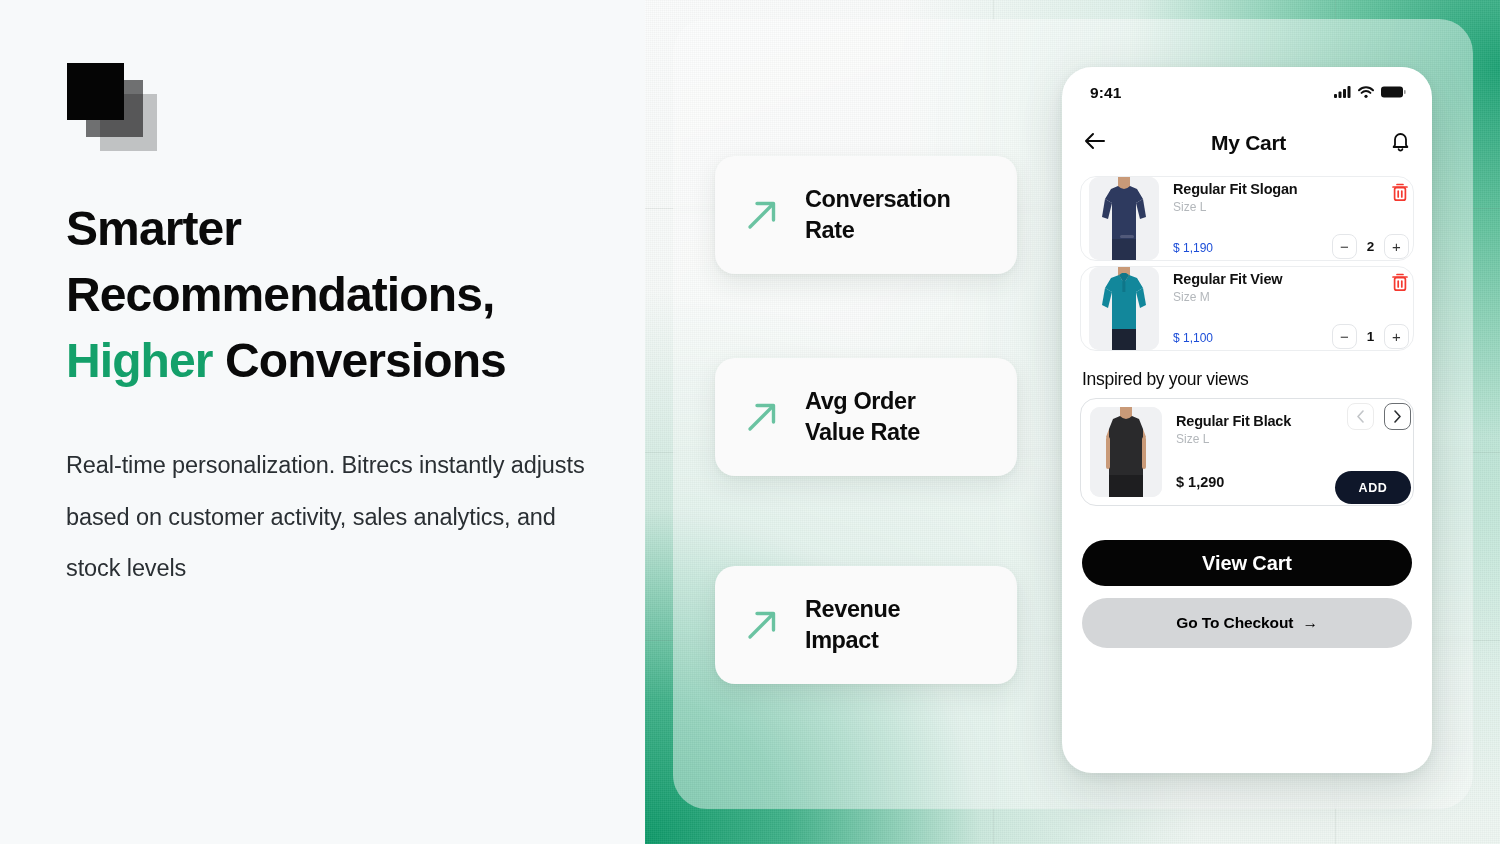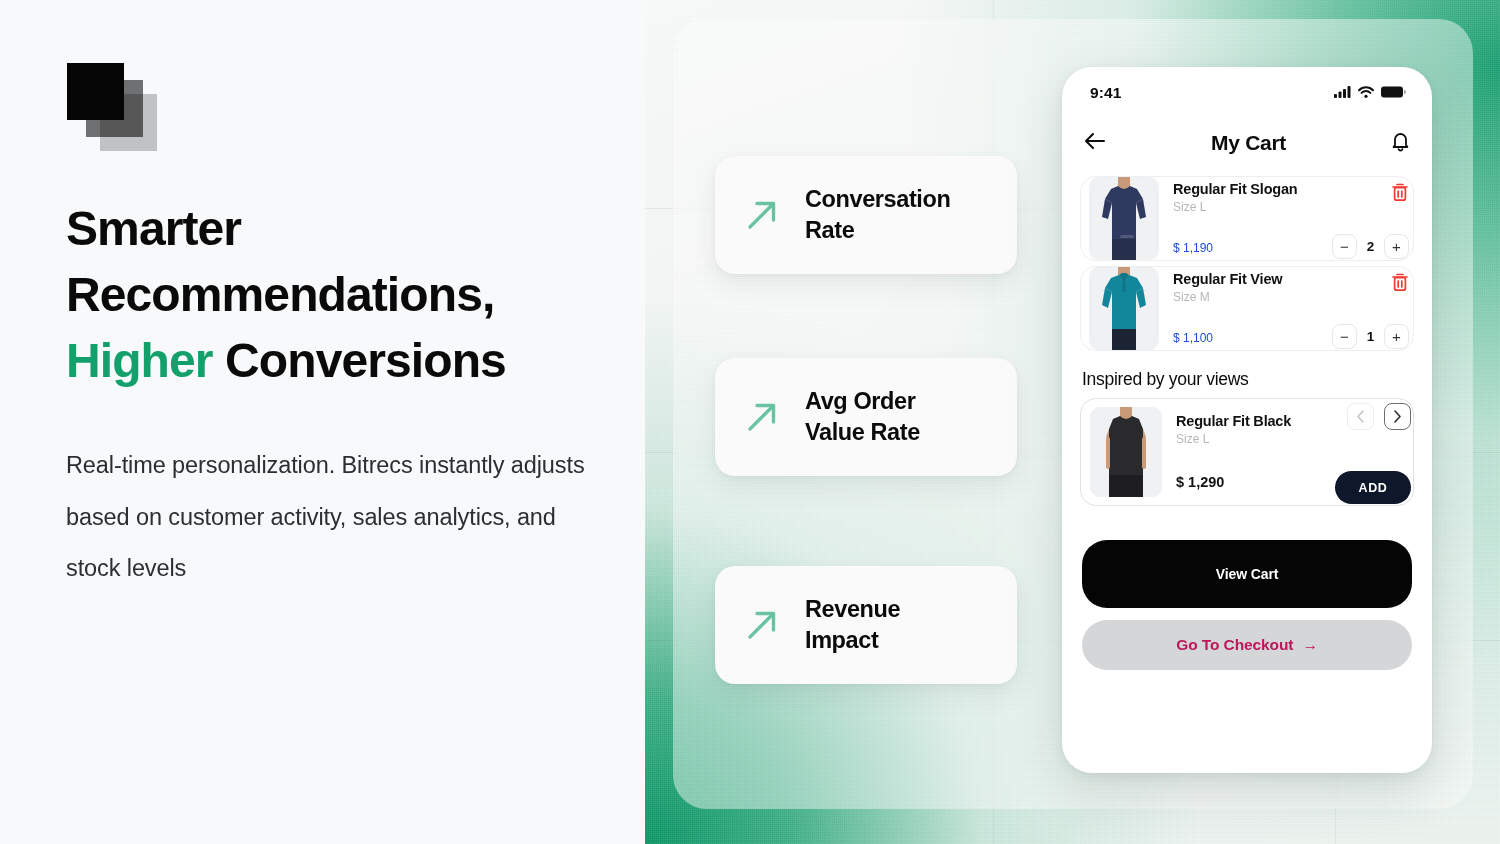--- a/index.html
+++ b/index.html
@@ -151,27 +151,27 @@
   .car-btn.prev{ border:1px solid #ececec; color:#c2c5c8; }
   .car-btn.next{ border:1px solid #6b6f73; color:#2a2d30; }
   .add-btn{
     position:absolute; bottom:1px; right:2px;
     width:76px; height:33px; border-radius:17px; background:#0f172a;
     color:#fff; font-size:12.5px; font-weight:700; letter-spacing:.6px;
     display:flex; align-items:center; justify-content:center;
   }
 
   .cta-view{
-    margin:34px 20px 0; height:68px; border-radius:25px;
-    background:#050505; color:#fff; font-size:14px; font-weight:700;
+    margin:34px 20px 0; height:46px; border-radius:25px;
+    background:#050505; color:#fff; font-size:20px; font-weight:700;
     display:flex; align-items:center; justify-content:center; letter-spacing:-0.1px;
   }
   .cta-checkout{
     margin:12px 20px 0; height:50px; border-radius:25px;
-    background:#d4d6d8; color:#be185d; font-size:15.5px; font-weight:700;
+    background:#d4d6d8; color:#000000; font-size:15.5px; font-weight:700;
     display:flex; align-items:center; justify-content:center; gap:9px; letter-spacing:-0.1px;
   }
 </style>
 </head>
 <body>
 
 <div class="left-panel">
 
   <div class="logo">
     <div class="logo-sq back"></div>

